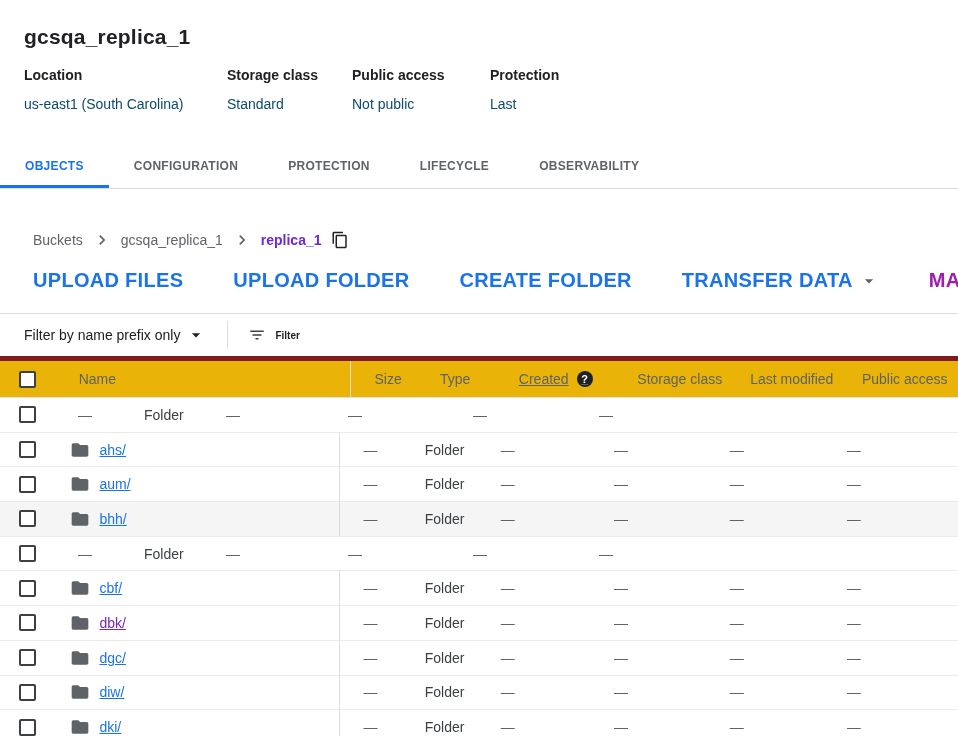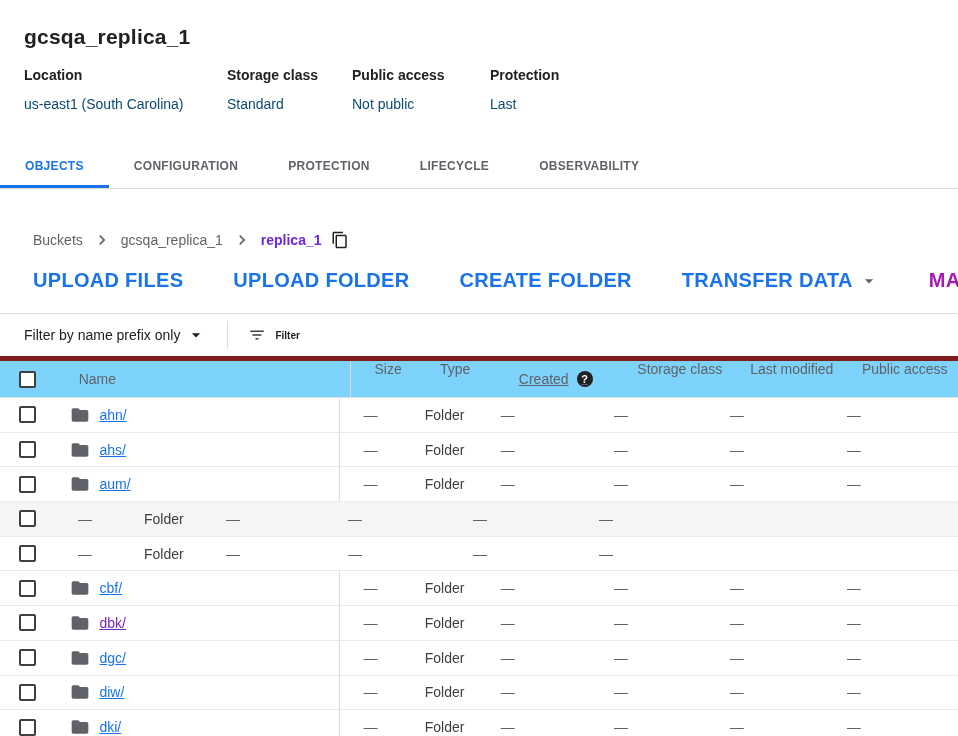--- a/index.html
+++ b/index.html
@@ -46,21 +46,21 @@
   .filter-scope { display:flex; align-items:center; font-size:14px; color:#202124; cursor:pointer; }
   .filter-scope .dd-arrow { margin-left:6px; display:inline-flex; }
   .vdiv { width:1px; height:28px; background:#dadce0; margin:0 20px 0 21px; }
   .filter-icon { display:inline-flex; margin-right:9px; }
   .filter-label { font-size:10px; font-weight:700; color:#202124; margin-right:16px; }
   .filter-input { flex:1; border:none; outline:none; font-family:inherit; font-size:14px;
                   color:#202124; background:transparent; height:30px; }
   .filter-input::placeholder { color:#80868b; }
 
   
-  .thead { display:flex; height:37px; background:#7dd3fc;
+  .thead { display:flex; align-items:center; height:37px; background:#eab308;
            border-bottom:1px solid #e0e0e0; font-size:14px; color:#5f6368; }
   .trow  { display:flex; align-items:center; height:34.7px; border-bottom:1px solid #e8eaed;
            font-size:14px; }
   .trow.highlight { background:#f5f5f6; }
 
   .c-check { width:54px; padding-left:19px; display:flex; align-items:center; align-self:stretch; }
   .checkbox { width:17px; height:17px; border:2px solid #3c4043; border-radius:2px;
               background:#fff; cursor:pointer; flex:none; }
   .c-name { width:309px; display:flex; align-items:center; align-self:stretch;
             border-right:1px solid #dadce0; }
@@ -204,28 +204,20 @@
   </div>
   <div class="c-storage">Storage class</div>
   <div class="c-modified">Last modified</div>
   <div class="c-public">Public access</div>
 </div>
 <div id="table-body">
     <div class="trow">
     <div class="c-check">
       <span class="checkbox"></span>
     </div>
-    <div class="c-name">
-      <span class="folder-icon">
-        <svg width="20" height="20" viewBox="0 0 24 24">
-            <path fill="#5f6368" d="M10 4H4c-1.1 0-2 .9-2 2v12c0 1.1.9 2 2 2h16c1.1 0 2-.9 2-2V8c0-1.1-.9-2-2-2h-8l-2-2z"></path>
-          </svg>
-      </span>
-      <span class="name-link">ahn/</span>
-    </div>
     <div class="c-size dash">—</div>
     <div class="c-type type-text">Folder</div>
     <div class="c-created dash">—</div>
     <div class="c-storage dash">—</div>
     <div class="c-modified dash">—</div>
     <div class="c-public dash">—</div>
   </div>
     <div class="trow">
     <div class="c-check">
       <span class="checkbox"></span>
@@ -261,20 +253,28 @@
     <div class="c-type type-text">Folder</div>
     <div class="c-created dash">—</div>
     <div class="c-storage dash">—</div>
     <div class="c-modified dash">—</div>
     <div class="c-public dash">—</div>
   </div>
     <div class="trow highlight">
     <div class="c-check">
       <span class="checkbox"></span>
     </div>
+    <div class="c-name">
+      <span class="folder-icon">
+        <svg width="20" height="20" viewBox="0 0 24 24">
+            <path fill="#5f6368" d="M10 4H4c-1.1 0-2 .9-2 2v12c0 1.1.9 2 2 2h16c1.1 0 2-.9 2-2V8c0-1.1-.9-2-2-2h-8l-2-2z"></path>
+          </svg>
+      </span>
+      <span class="name-link">bhh/</span>
+    </div>
     <div class="c-size dash">—</div>
     <div class="c-type type-text">Folder</div>
     <div class="c-created dash">—</div>
     <div class="c-storage dash">—</div>
     <div class="c-modified dash">—</div>
     <div class="c-public dash">—</div>
   </div>
     <div class="trow">
     <div class="c-check">
       <span class="checkbox"></span>

